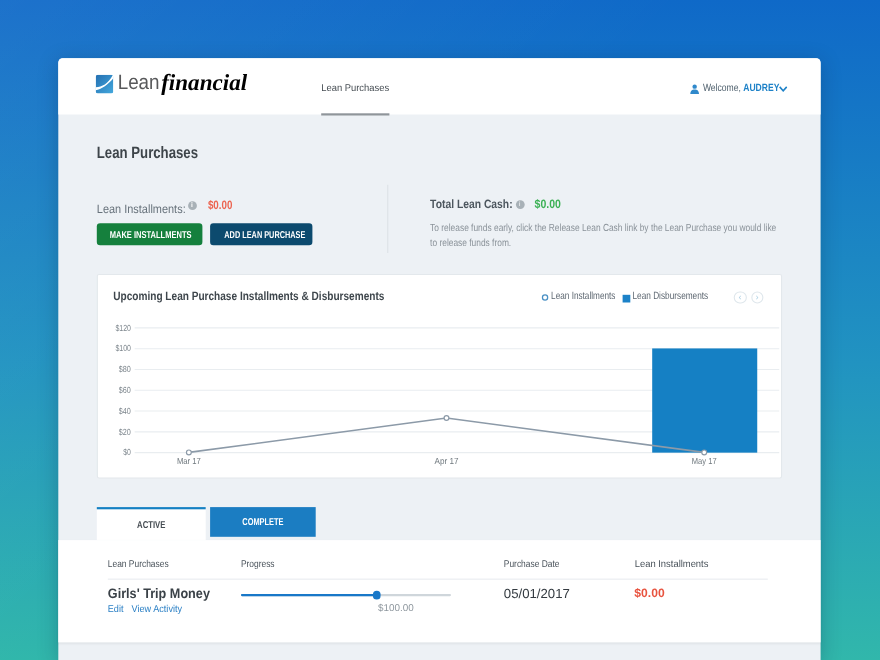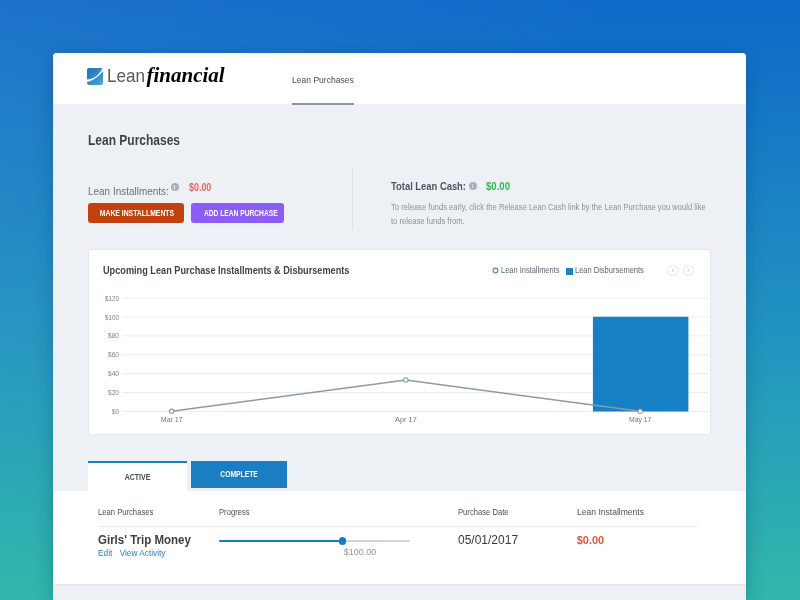--- a/index.html
+++ b/index.html
@@ -28,22 +28,22 @@
   .welcome { position:absolute; left:574px; top:22px; font-size:9.5px; color:#50616e; white-space:nowrap; }
   .welcome b { color:#1e82c8; font-weight:bold; }
   
   .h1 { position:absolute; left:35px; top:78px; font-size:15px; font-weight:bold; color:#3d4449; }
   .lbl { font-size:11px; color:#67727b; }
   .red { color:#ec6450; font-weight:bold; }
   .green { color:#3cb155; font-weight:bold; }
   .info { display:inline-block; width:8px; height:8px; border-radius:50%; background:#a8b1b7; color:#fff; font-size:6px; line-height:8px; text-align:center; vertical-align:1px; font-weight:bold; }
   .btn { position:absolute; height:20px; border-radius:3px; color:#fff; font-size:9px; font-weight:bold; text-align:center; line-height:20px; white-space:nowrap; }
   .btn .sx { transform-origin:50% 50%; }
-  .btn-blue { left:35px; top:150px; width:96px; background:#c2410c; }
-  .btn-green { left:138px; top:150px; width:93px; background:#8b5cf6; }
+  .btn-blue { left:35px; top:150px; width:96px; background:#15803d; }
+  .btn-green { left:138px; top:150px; width:93px; background:#0c4a6e; }
   .vdiv { position:absolute; left:299px; top:115px; width:1px; height:62px; background:#dde2e7; }
   .tlc { position:absolute; left:338px; top:127px; font-size:11px; font-weight:bold; color:#4c565e; white-space:nowrap; }
   .para { position:absolute; left:338px; top:148px; font-size:9.3px; line-height:13.5px; color:#8a9299; transform:scaleX(.82); transform-origin:0 0; white-space:nowrap; }
   
   #chartcard { position:absolute; left:34.6px; top:196px; width:623.4px; height:185.5px; background:#fff; border:1px solid #e3e8ec; border-radius:2px; }
   .ctitle { position:absolute; left:14px; top:14px; font-size:11px; font-weight:bold; color:#3e464c; }
   .lgd { position:absolute; top:13.5px; font-size:9.5px; color:#5c6670; }
   .navbtn { position:absolute; top:14.5px; width:11.5px; height:11.5px; border:1px solid #dfe7ec; border-radius:50%; color:#a8cde2; font-size:8.5px; line-height:9.5px; text-align:center; }
   
   .tab-active { position:absolute; left:34.6px; top:407.5px; width:99px; height:30.5px; background:#fff; border-top:2.5px solid #1580c2; color:#454c52; font-size:9px; font-weight:bold; text-align:center; line-height:28px; }
@@ -73,20 +73,30 @@
             <stop offset="1" stop-color="#44a8dd"></stop>
       </linearGradient>
         </defs>
       <rect width="32" height="34" rx="4" fill="url(#lg)"></rect>
       <path d="M0 22.8 C 12 22.2 22 17 31 1 L 32 0 L 32 6.1 C 22 18.5 10 26 0 27.9 Z" fill="#fff"></path>
     </svg>
     <span class="logo-lean sx" style="transform:scaleX(.90)">Lean</span>
       <span class="logo-fin">financial</span>
     <span class="nav sx" style="transform:scaleX(.95)">Lean Purchases</span>
     <span class="nav-ul"></span>
+    <div class="welcome" style="width:140px;height:14px;">
+      <svg class="abs" style="left:0;top:1px;" width="9" height="10" viewBox="0 0 16 17">
+          <circle cx="8" cy="4.5" r="3.6" fill="#3089cb"></circle>
+          <path d="M1 16.5 C1 11 4 9 8 9 C12 9 15 11 15 16.5 Z" fill="#3089cb"></path>
+        </svg>
+      <span class="sx abs" style="left:11.5px;top:0;transform:scaleX(.82)">Welcome, <b>AUDREY</b></span>
+      <svg class="abs" style="left:81px;top:3px;" width="8" height="6" viewBox="0 0 10 7">
+          <path d="M1 1 L5 5.4 L9 1" stroke="#1e82c8" stroke-width="1.8" fill="none"></path>
+        </svg>
+    </div>
   </div>
   <div class="h1 sx" style="transform:scaleX(.80)">Lean Purchases</div>
   <div class="abs" style="left:35px; top:128px; white-space:nowrap;"><span class="lbl sx" style="transform:scaleX(.905)">Lean Installments:</span><span class="info" style="position:absolute;left:82.5px;top:2px;">i</span><span class="red sx abs" style="left:101px;top:0;font-size:11px;transform:scaleX(.81)">$0.00</span></div>
   <div class="btn btn-blue"><span class="sx" style="transform:scaleX(.76)">MAKE INSTALLMENTS</span></div>
   <div class="btn btn-green"><span class="sx" style="transform:scaleX(.74)">ADD LEAN PURCHASE</span></div>
   <div class="vdiv"></div>
   <div class="tlc"><span class="sx" style="transform:scaleX(.854)">Total Lean Cash:</span><span class="info" style="position:absolute;left:77.5px;top:2px;font-weight:normal;">i</span><span class="green sx abs" style="left:95px;top:0;font-size:11px;transform:scaleX(.87)">$0.00</span></div>
   <div class="para">To release funds early, click the Release Lean Cash link by the Lean Purchase you would like<br>to release funds from.</div>
 
   <div id="chartcard">

